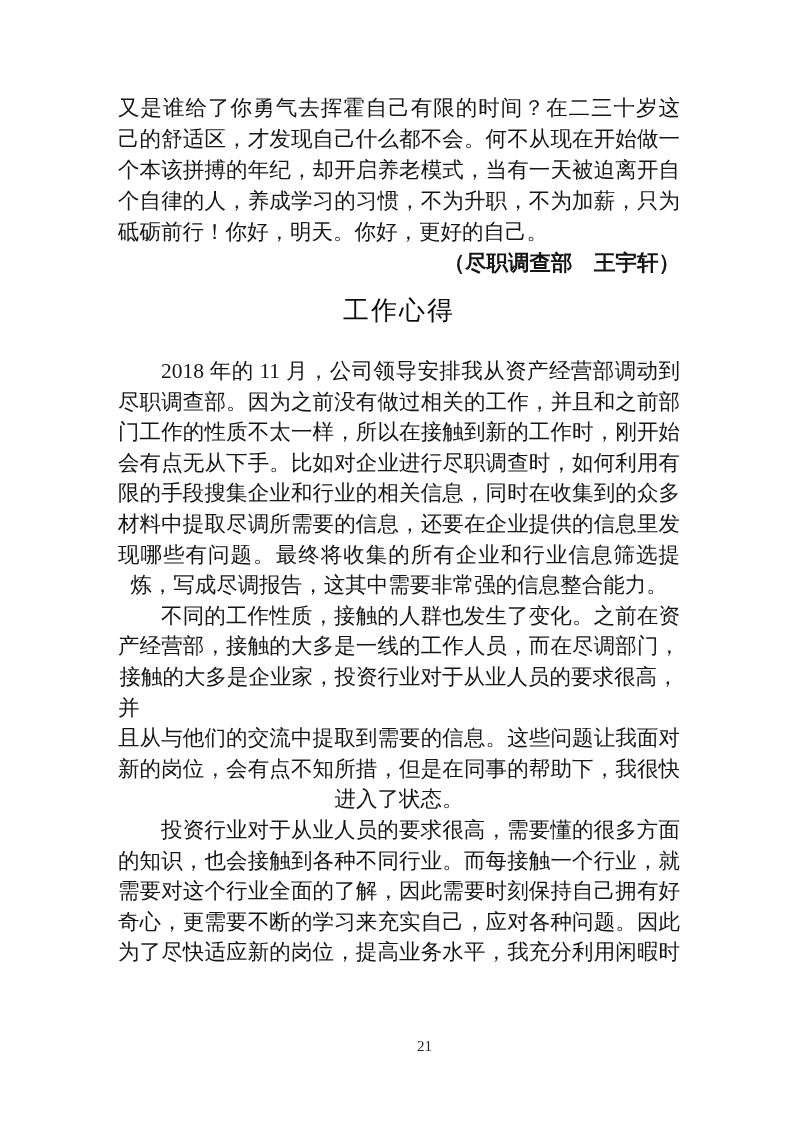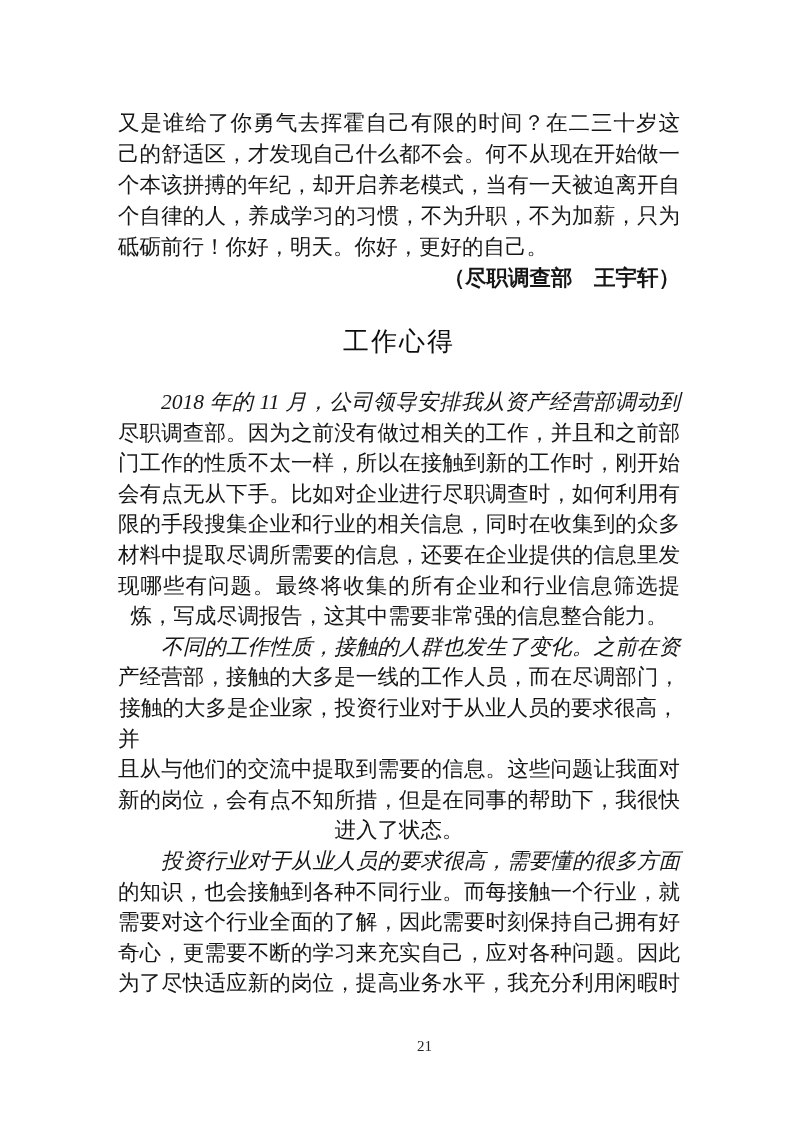--- a/index.html
+++ b/index.html
@@ -12,49 +12,48 @@
     width: 793px;
     height: 1122px;
     background: #ffffff;
     overflow: hidden;
     color: #161616;
     font-family: "Liberation Serif", "DejaVu Serif", serif;
   }
   .content {
     position: absolute;
     left: 118px;
-    top: 108px;
+    top: 93px;
     width: 562px;
   }
   .line {
     font-size: 21.5px;
     line-height: 31px;
     color: #161616;
     white-space: normal;
   }
   .para-body .line {
     line-height: 30.6px;
     text-align: center;
   }
   
   .full {
     text-align: justify;
     text-align-last: justify;
   }
   
   .ind {
     text-indent: 43px;
-    font-style: italic;
   }
   .attribution {
     text-align: right;
     font-weight: bold;
   }
   .article-title {
-    margin: 28px 0 27px 0;
+    margin: 12px 0 27px 0;
     text-align: center;
     font-size: 26px;
     line-height: 38px;
     font-weight: 500;
     letter-spacing: 2px;
     color: #0d0d0d;
     font-family: "DejaVu Sans", "Liberation Sans", sans-serif;
   }
   .pageno {
     position: absolute;

